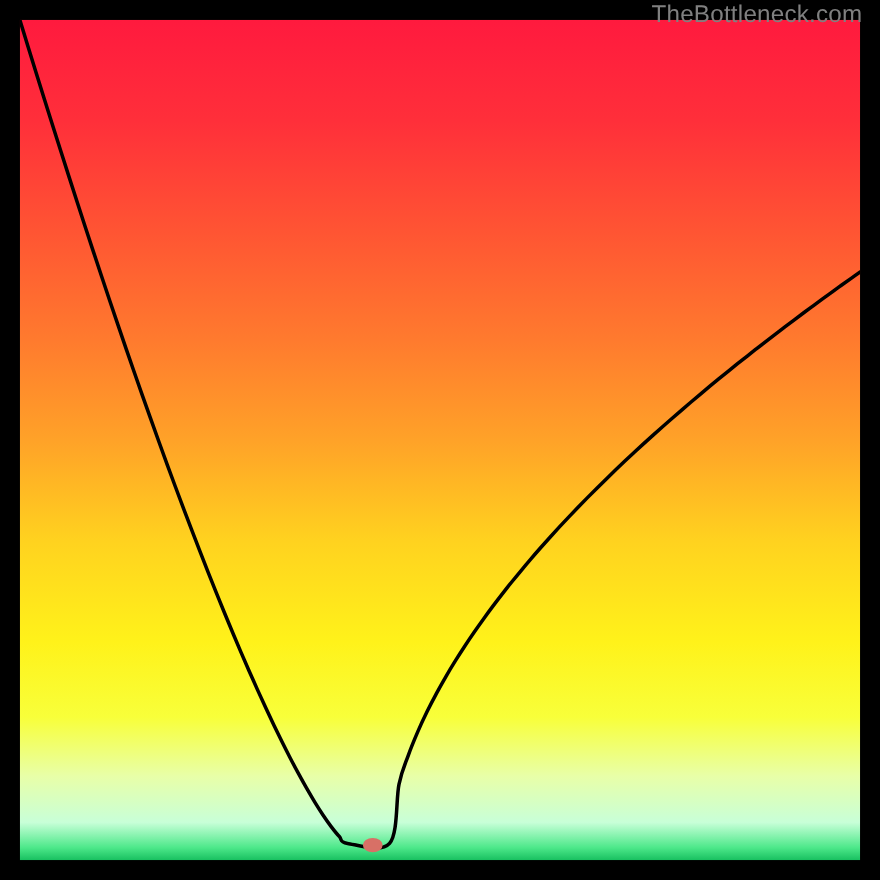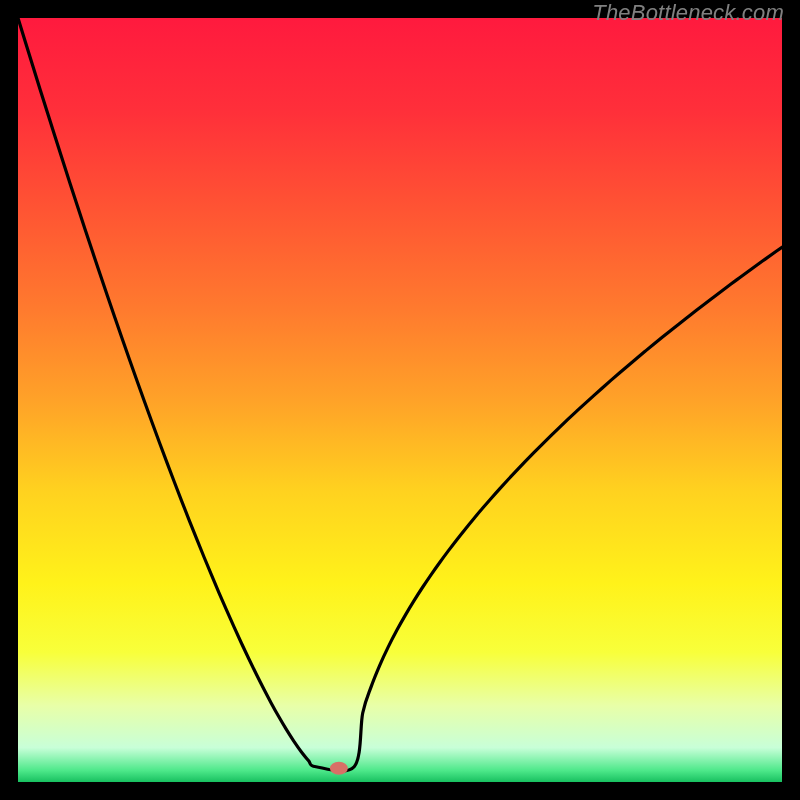--- a/index.html
+++ b/index.html
@@ -27,21 +27,20 @@
     height: 764px;
   }
   .watermark {
     position: absolute;
     top: 0px;
     right: 16px;
     color: #808080;
     font-size: 22px;
     letter-spacing: 0.2px;
     font-weight: 400;
-    font-style: italic;
   }
 </style>
 </head>
 <body>
 
 <div class="frame">
   <svg class="plot" viewBox="0 0 764 764">
     <defs>
       <linearGradient id="bg-grad" x1="0" y1="0" x2="0" y2="1">
           <stop offset="0%" stop-color="#ff1a3e"></stop>

